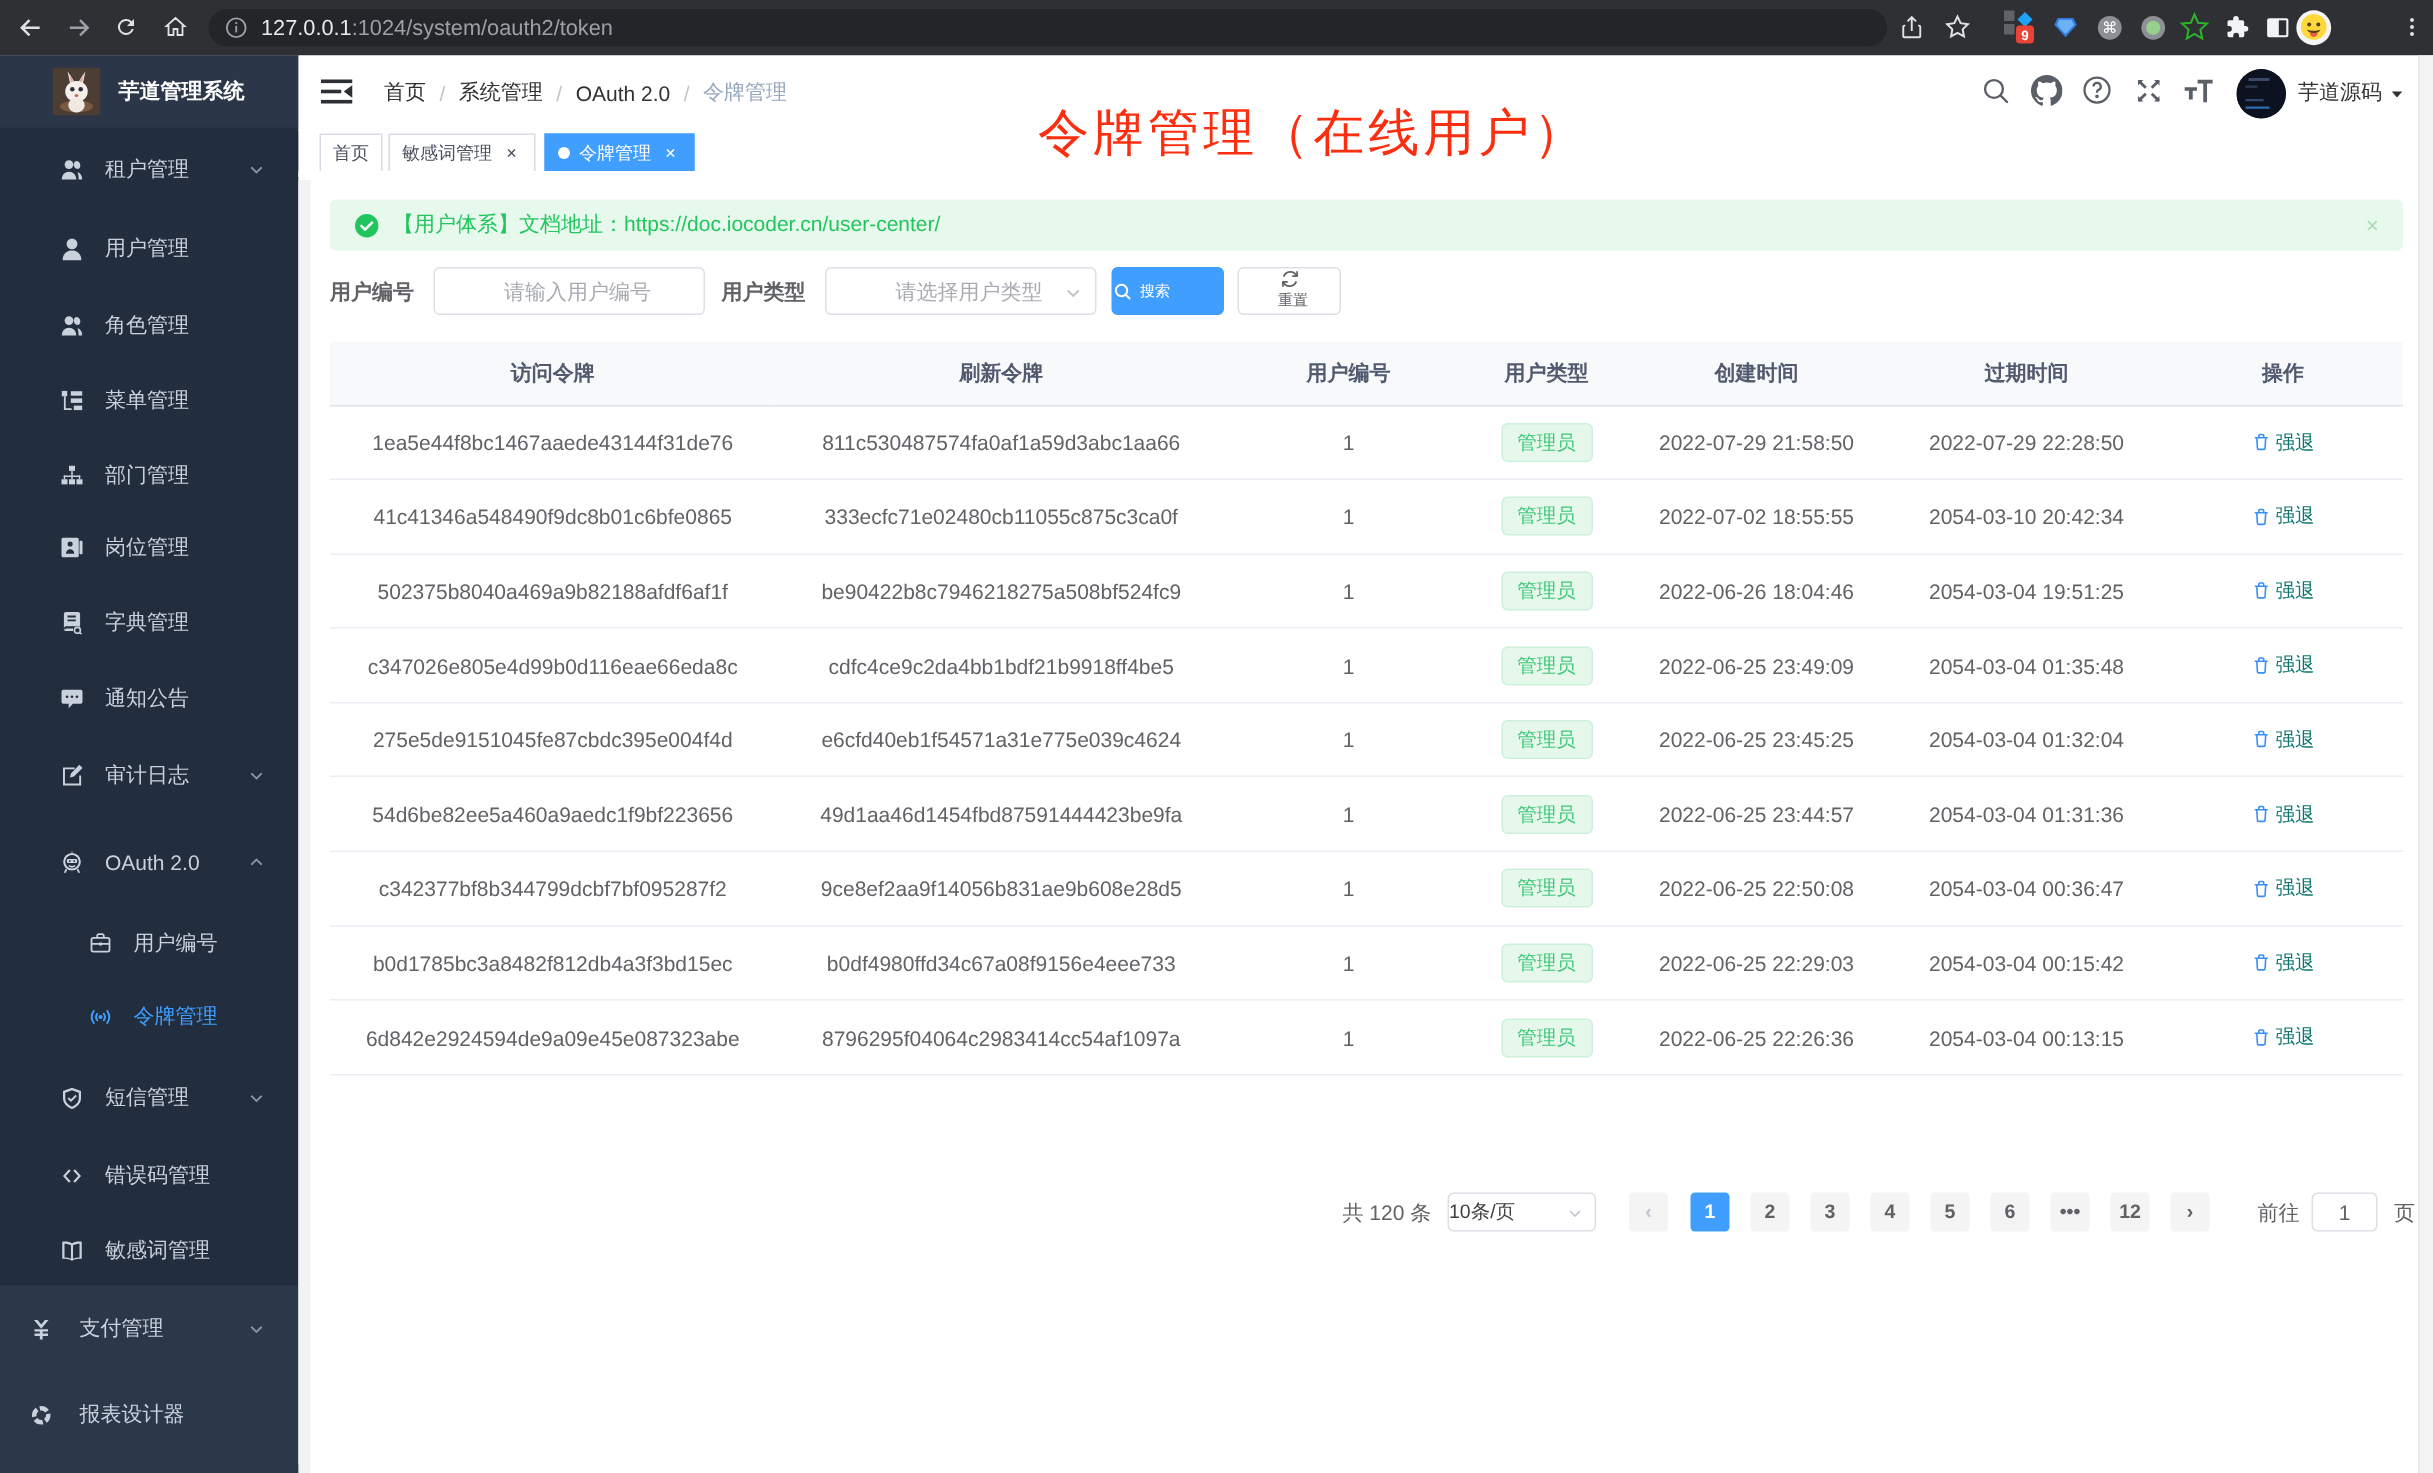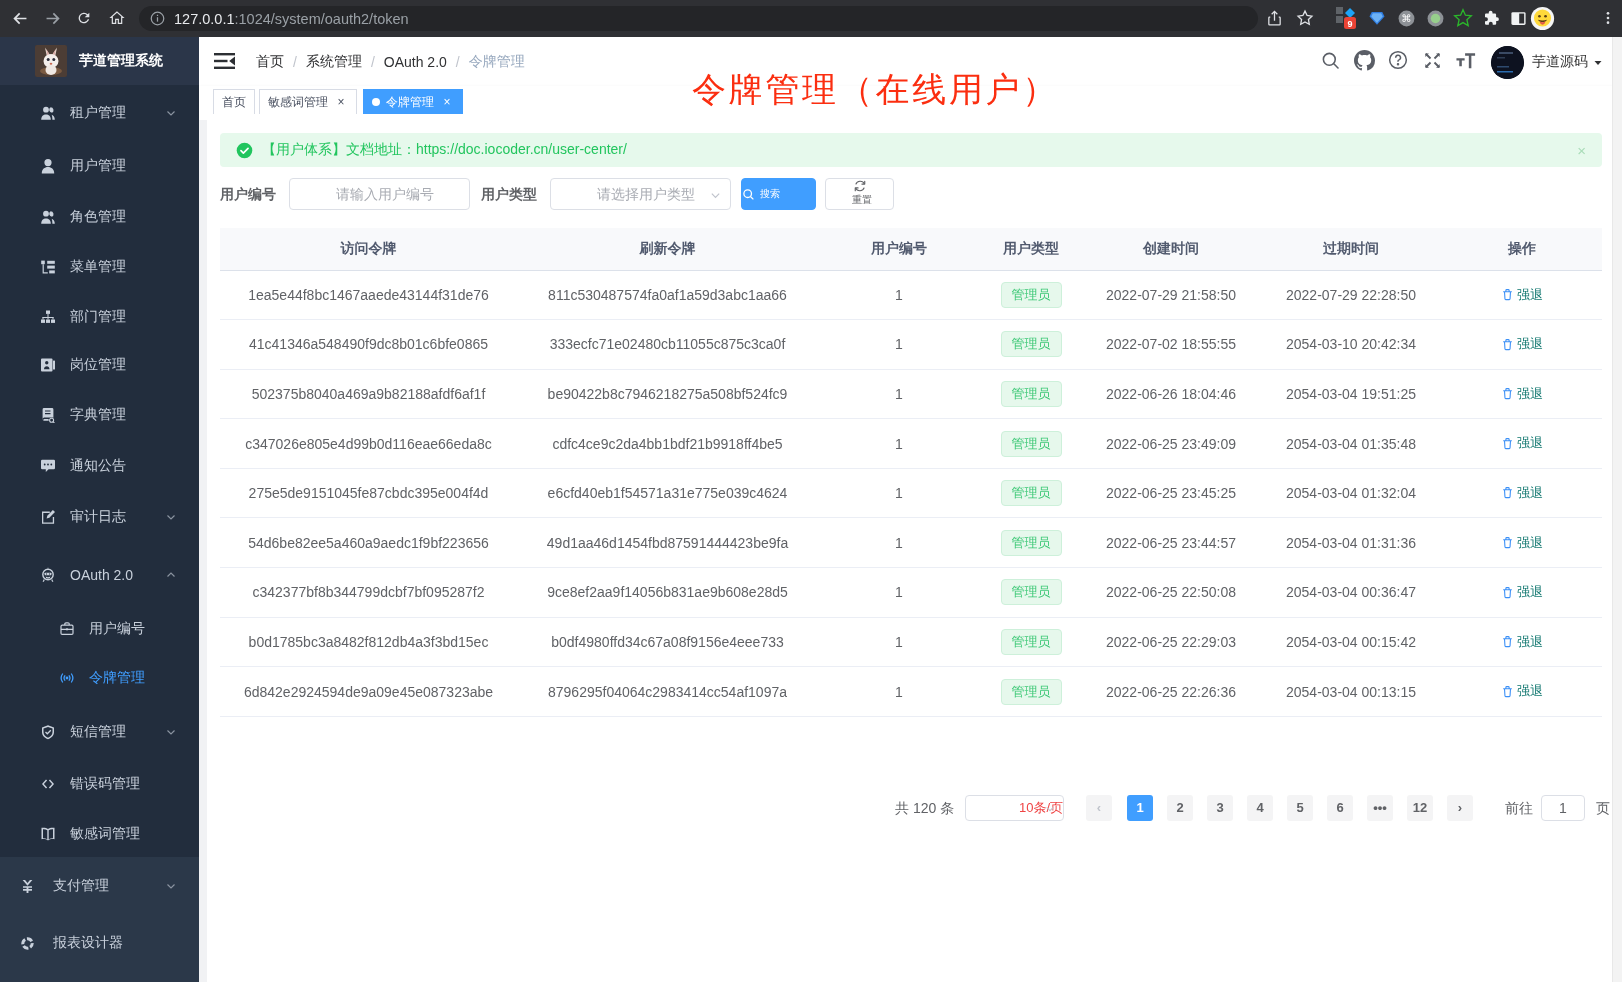--- a/index.html
+++ b/index.html
@@ -584,21 +584,21 @@
           <td>2054-03-04 00:13:15</td>
   <td><span class="oplink"><svg width="13" height="13" viewBox="0 0 24 24" fill="none" stroke="#3a8ff7" stroke-width="2">
                 <path d="M4 7h16M9 7V4.5A1.5 1.5 0 0 1 10.5 3h3A1.5 1.5 0 0 1 15 4.5V7M6.5 7l.8 13a1.5 1.5 0 0 0 1.5 1.4h6.4a1.5 1.5 0 0 0 1.5-1.4l.8-13"></path>
               </svg>强退</span></td>
         </tr>
       </tbody>
   </table>
 
   <div class="pager" id="pager">
       <span style="position:absolute; left:675px; top:13px; line-height:26px;">共 120 条</span>
-  <span style="position:absolute; left:745px; top:13px; width:99px; height:26px; border:1px solid #dcdfe6; border-radius:4px; line-height:24px; text-align:right; font-size:13px; color:#ef4444;">10条/页
+  <span style="position:absolute; left:745px; top:13px; width:99px; height:26px; border:1px solid #dcdfe6; border-radius:4px; line-height:24px; text-align:left; font-size:13px; color:#404040;">10条/页
   <svg style="position:absolute; right:8px; top:8px;" width="10" height="10" viewBox="0 0 24 24" fill="none" stroke="#c0c4cc" stroke-width="2.6">
           <path d="M4 8 12 16 20 8"></path>
         </svg></span>
       <span class="pg" style="left:866px;color:#c0c4cc;">‹</span>
       <span class="pg on" style="left:907px;">1</span>
       <span class="pg" style="left:947px;">2</span>
       <span class="pg" style="left:987px;">3</span>
       <span class="pg" style="left:1027px;">4</span>
       <span class="pg" style="left:1067px;">5</span>
       <span class="pg" style="left:1107px;">6</span>

